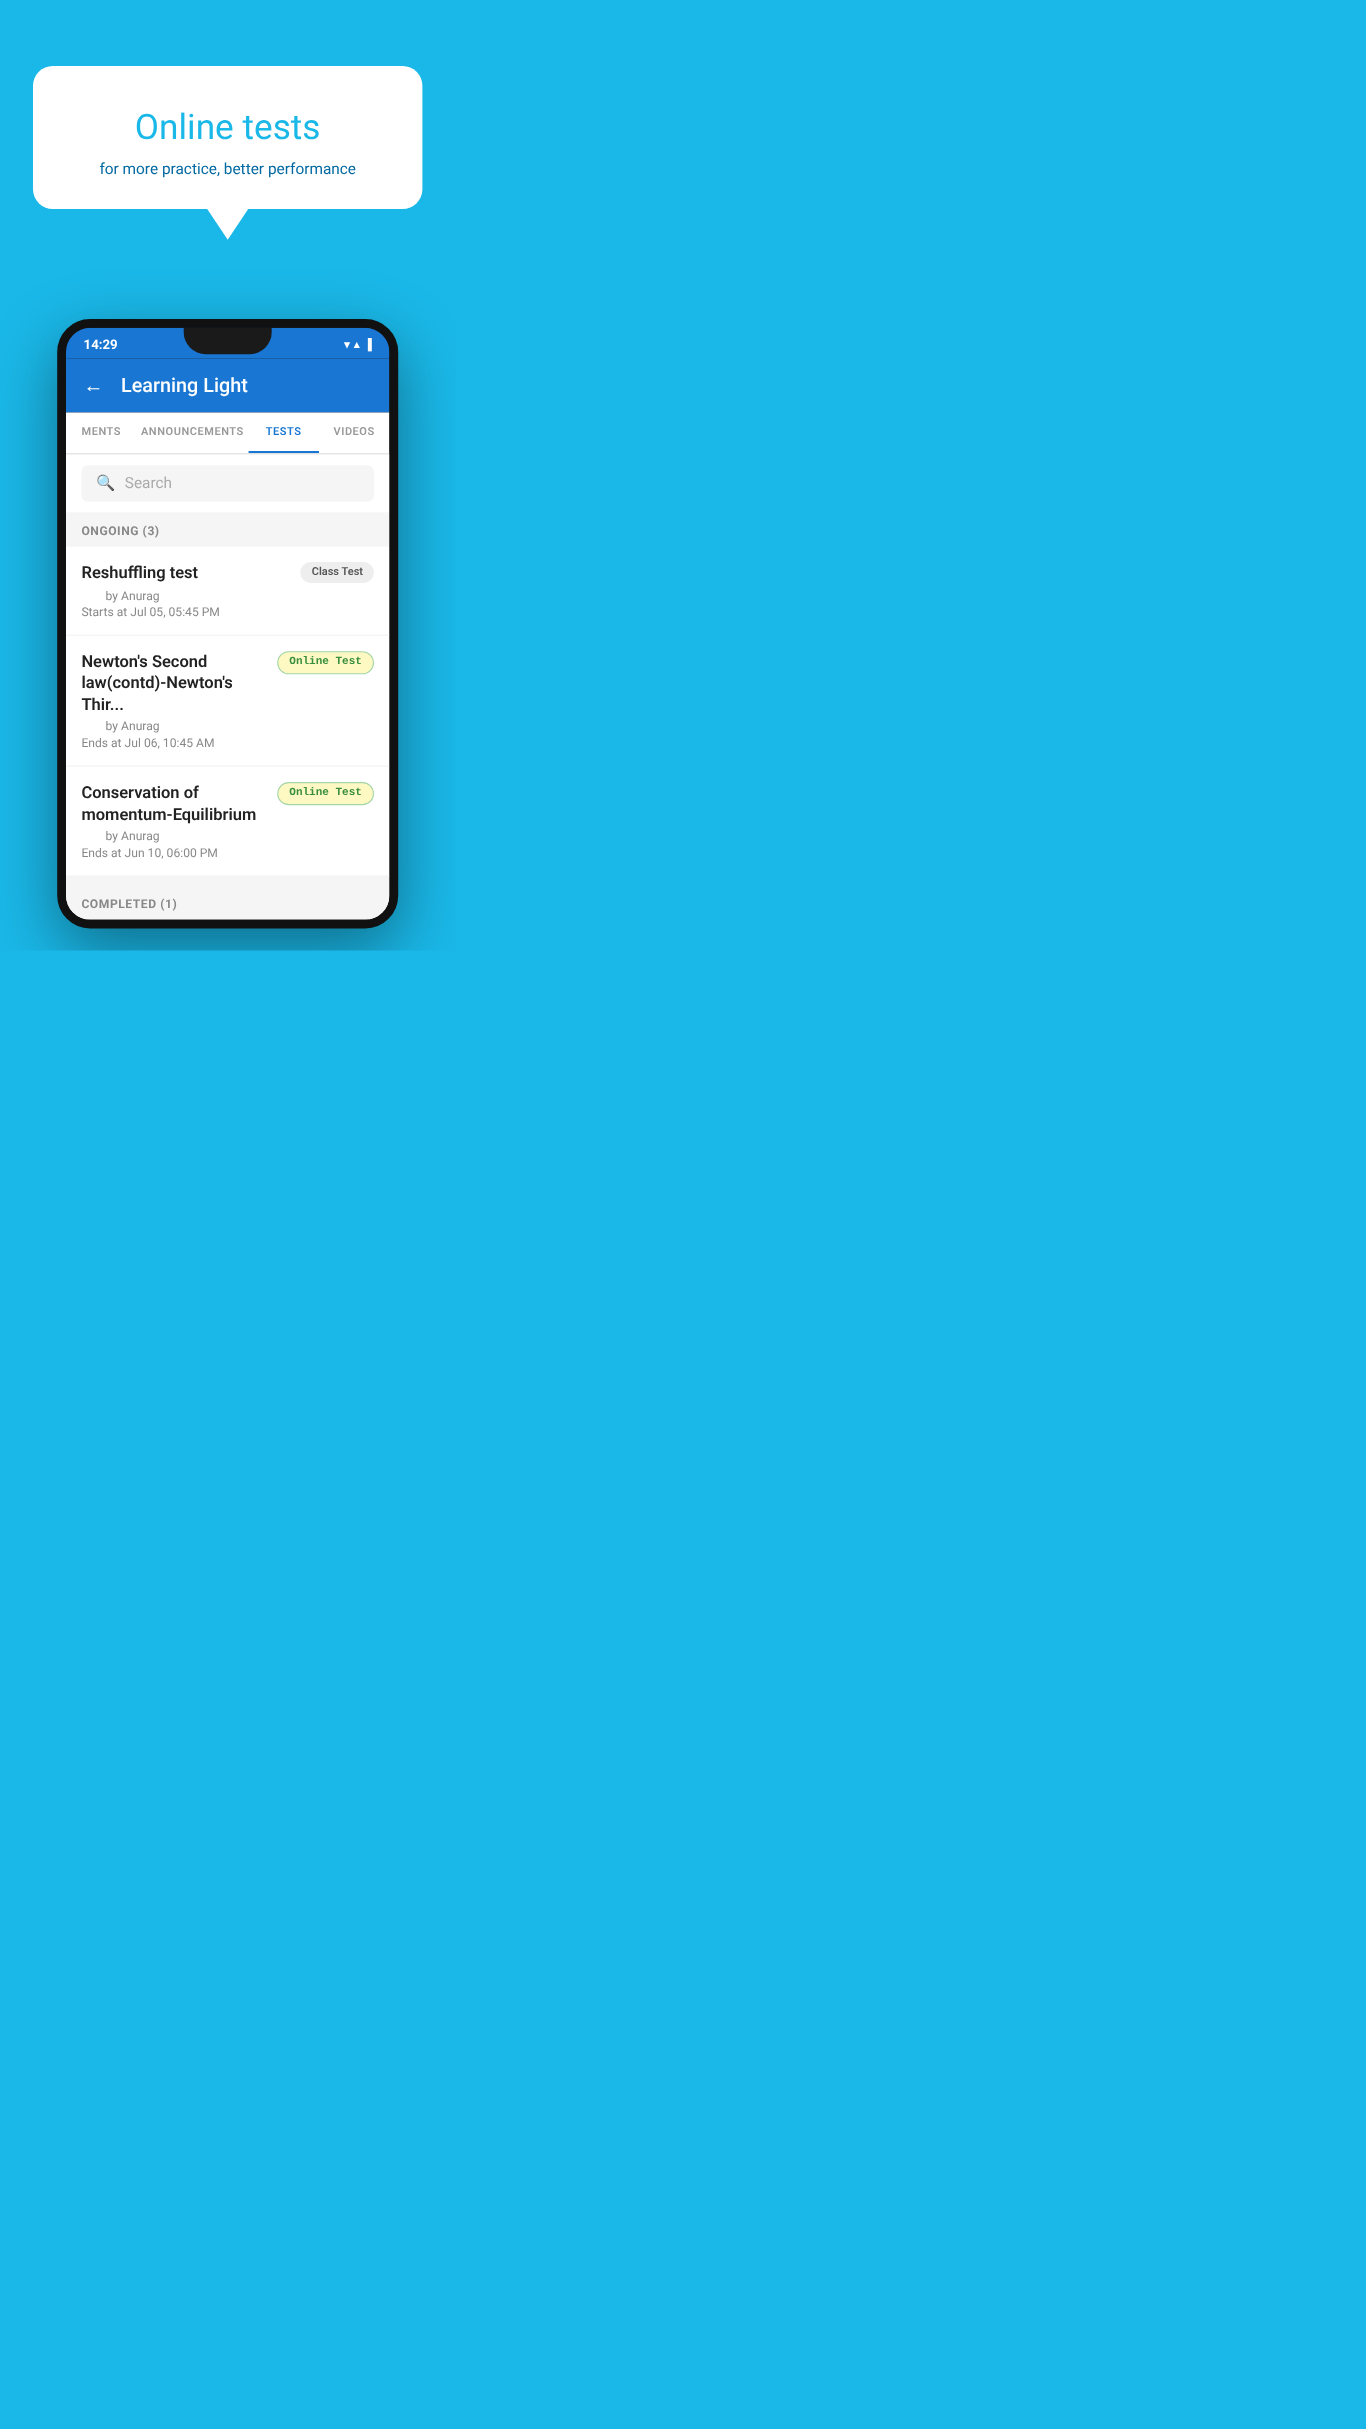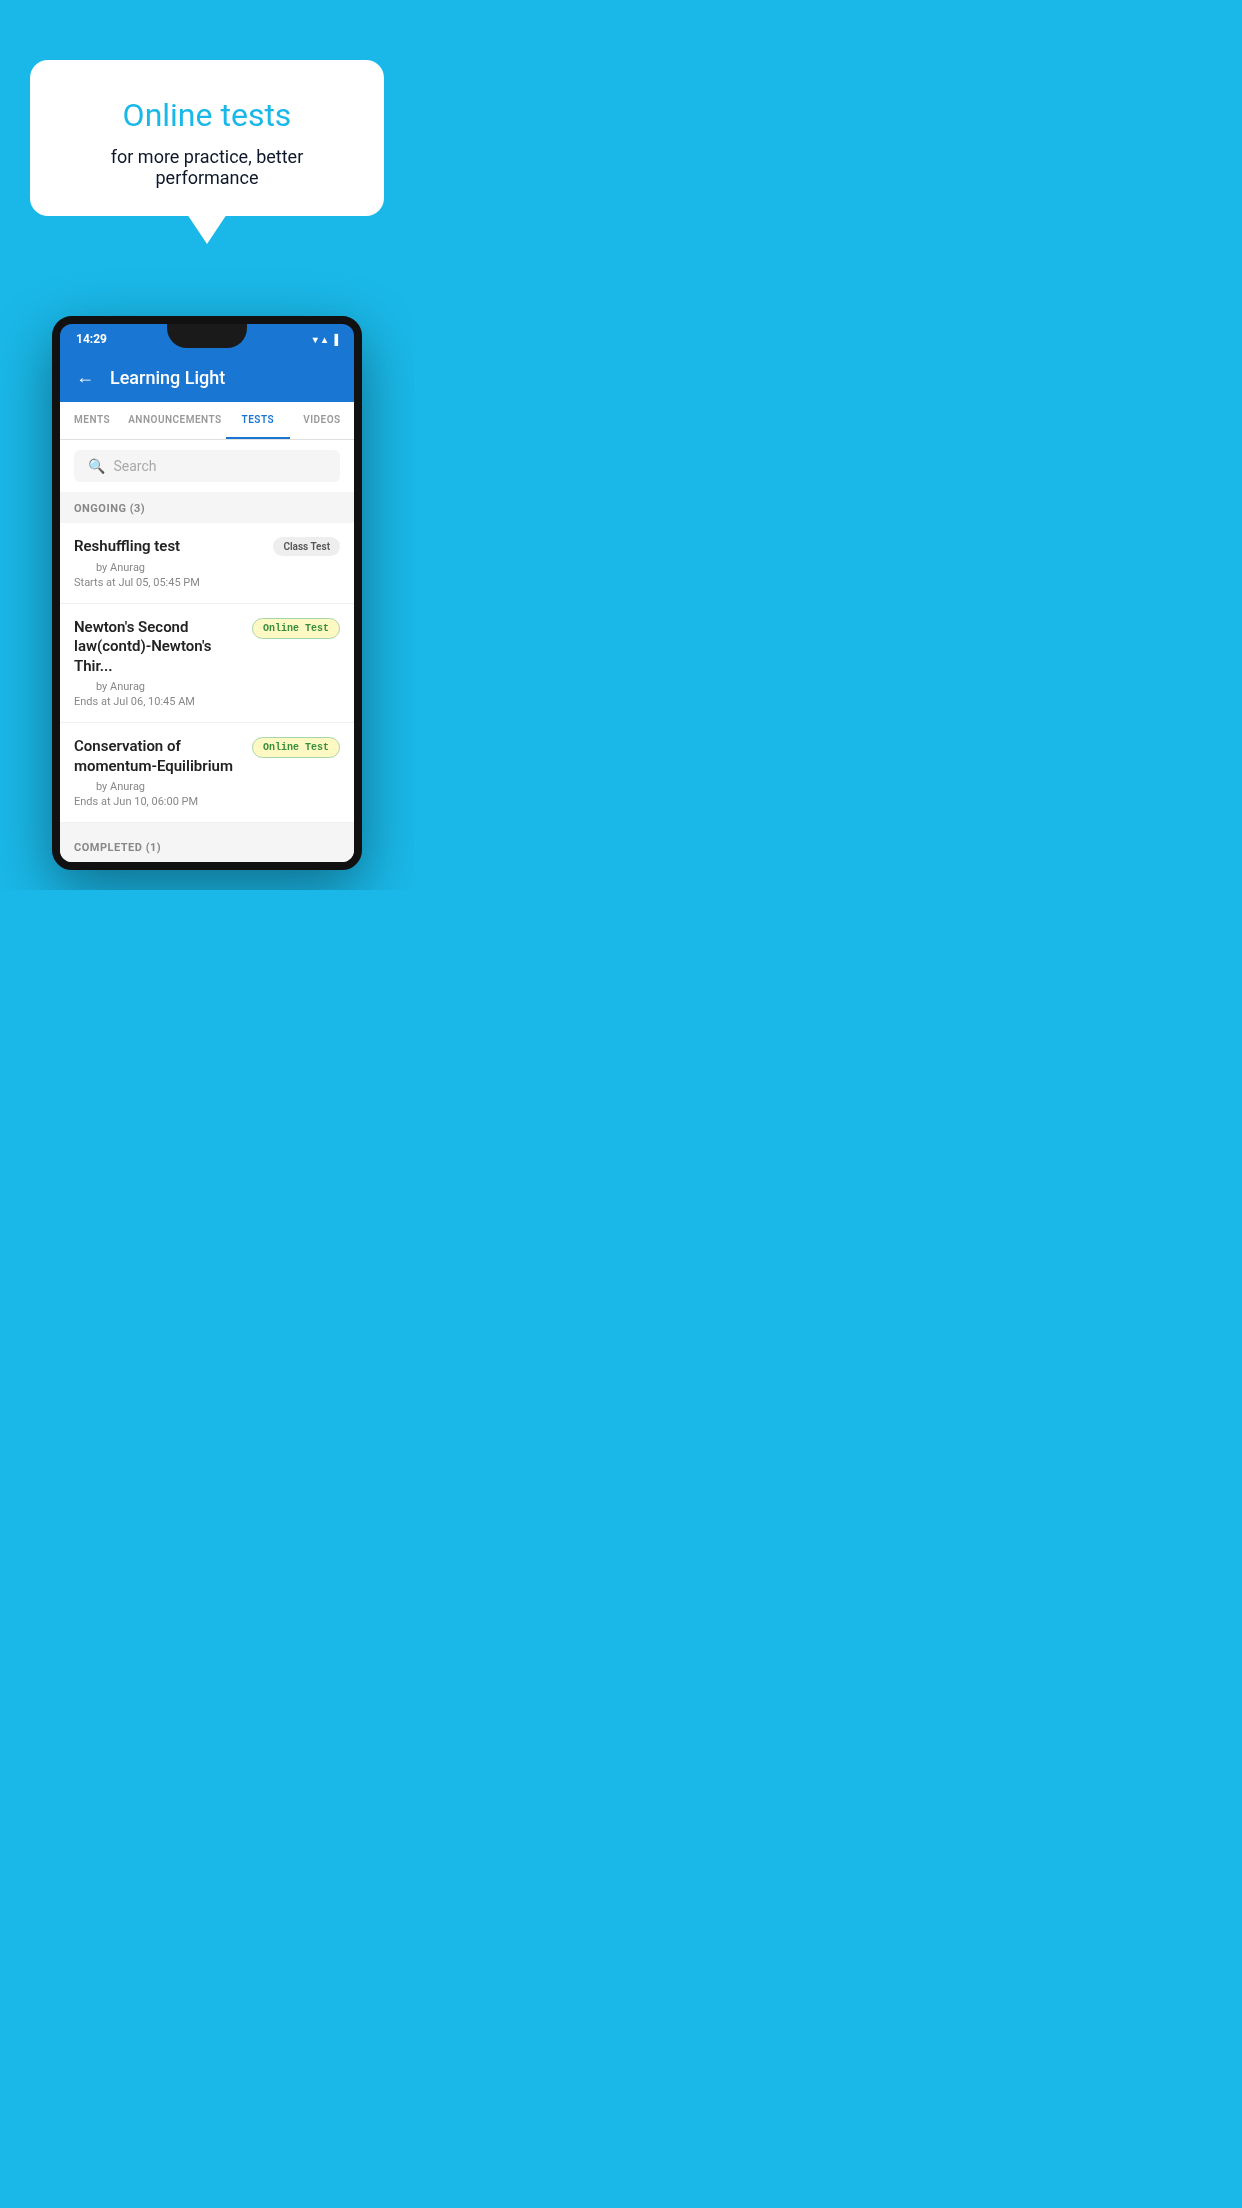--- a/index.html
+++ b/index.html
@@ -50,38 +50,38 @@
 
     .speech-bubble-title {
       color: #1ab8e8;
       font-size: 32px;
       font-weight: 400;
       margin-bottom: 12px;
       line-height: 1.2;
     }
 
     .speech-bubble-subtitle {
-      color: #0f172a;
-      font-size: 18px;
+      color: #0369a1;
+      font-size: 14px;
       font-weight: 400;
     }
 
     
     .phone-wrapper {
       width: 100%;
       display: flex;
       justify-content: center;
       margin-top: 60px;
       padding-bottom: 20px;
     }
 
     .phone {
       width: 310px;
       background: #1a1a1a;
-      border-radius: 20px;
+      border-radius: 30px;
       padding: 0;
       box-shadow: 0 20px 60px rgba(0,0,0,0.4);
       overflow: hidden;
       position: relative;
       border: 8px solid #111;
     }
 
     
     .status-bar {
       background: #1976d2;

